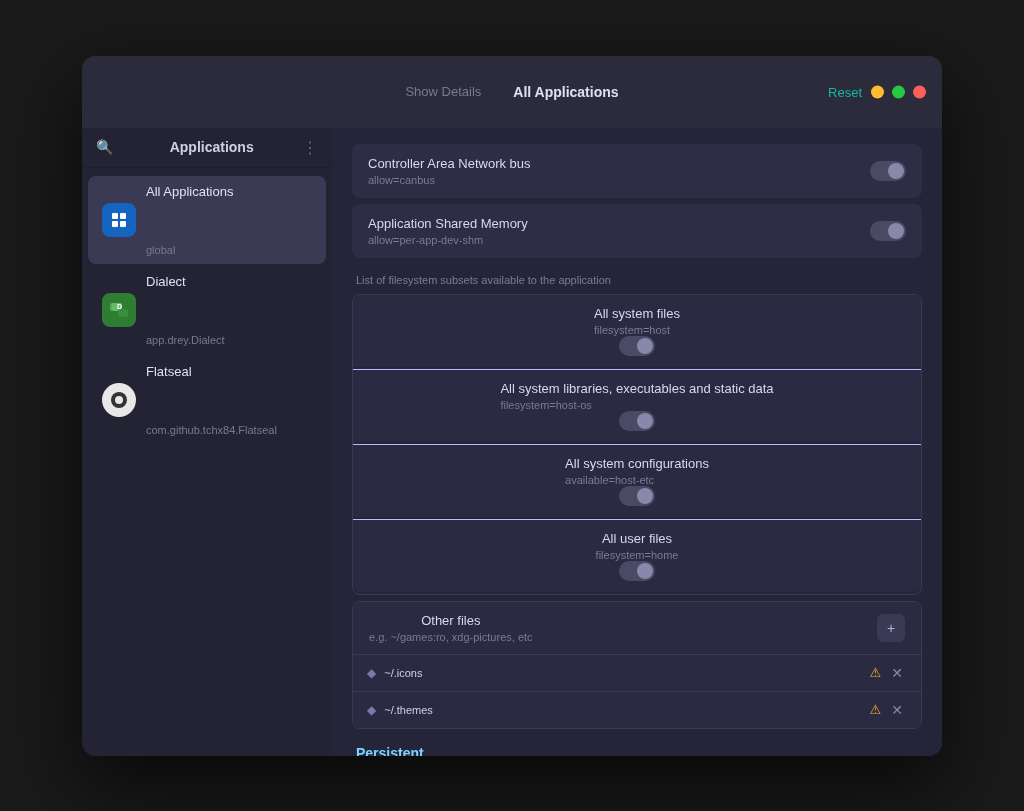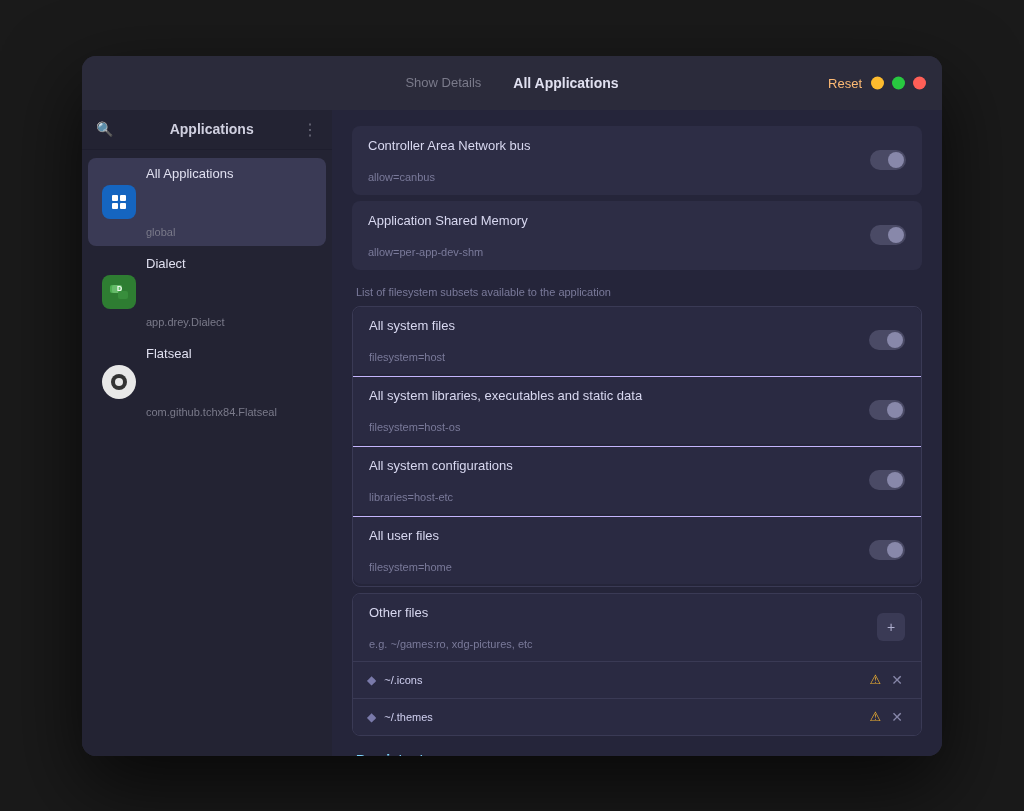--- a/index.html
+++ b/index.html
@@ -21,21 +21,21 @@
       overflow: hidden;
       display: flex;
       flex-direction: column;
       box-shadow: 0 30px 80px rgba(0,0,0,0.7);
     }
 
     
     .titlebar {
       display: flex;
       align-items: center;
-      padding: 19px 16px;
+      padding: 28px 16px;
       background: #2b2b3b;
       position: relative;
       flex-shrink: 0;
     }
 
     .window-controls {
       display: flex;
       gap: 8px;
       position: absolute;
       right: 16px;
@@ -73,21 +73,21 @@
 
     .title-label {
       color: #e0e0f0;
       font-size: 14px;
       font-weight: 600;
     }
 
     .reset-btn {
       background: none;
       border: none;
-      color: #fdba74;
+      color: #14b8a6;
       font-size: 13px;
       cursor: pointer;
       position: absolute;
       right: 80px;
       top: 50%;
       transform: translateY(-50%);
     }
 
     
     .main-content {
@@ -227,26 +227,27 @@
 
     .permission-info {
       display: flex;
       flex-direction: column;
     }
 
     .permission-name {
       color: #d8d8f0;
       font-size: 13px;
       font-weight: 500;
+      text-align: center;
     }
 
     .permission-id {
       color: #7a7a9a;
       font-size: 11px;
-      margin-top: 18px;
+      margin-top: 3px;
     }
 
     
     .toggle {
       width: 36px;
       height: 20px;
       background: #4a4a65;
       border-radius: 10px;
       position: relative;
       cursor: pointer;
@@ -284,20 +285,21 @@
     }
 
     
     .fs-item {
       display: flex;
       align-items: center;
       justify-content: space-between;
       padding: 11px 16px;
       background: #2a2a42;
       margin-bottom: 2px;
+      flex-direction: column;
     }
 
     .fs-item:first-child {
       border-radius: 8px 8px 0 0;
     }
 
     .fs-item:last-child {
       border-radius: 0 0 8px 8px;
     }
 
@@ -497,21 +499,21 @@
           <div class="permission-info">
             <span class="permission-name">All system libraries, executables and static data</span>
             <span class="permission-id">filesystem=host-os</span>
           </div>
           <div class="toggle"></div>
         </div>
 
         <div class="fs-item">
           <div class="permission-info">
             <span class="permission-name">All system configurations</span>
-            <span class="permission-id">libraries=host-etc</span>
+            <span class="permission-id">available=host-etc</span>
           </div>
           <div class="toggle"></div>
         </div>
 
         <div class="fs-item">
           <div class="permission-info">
             <span class="permission-name">All user files</span>
             <span class="permission-id">filesystem=home</span>
           </div>
           <div class="toggle"></div>

